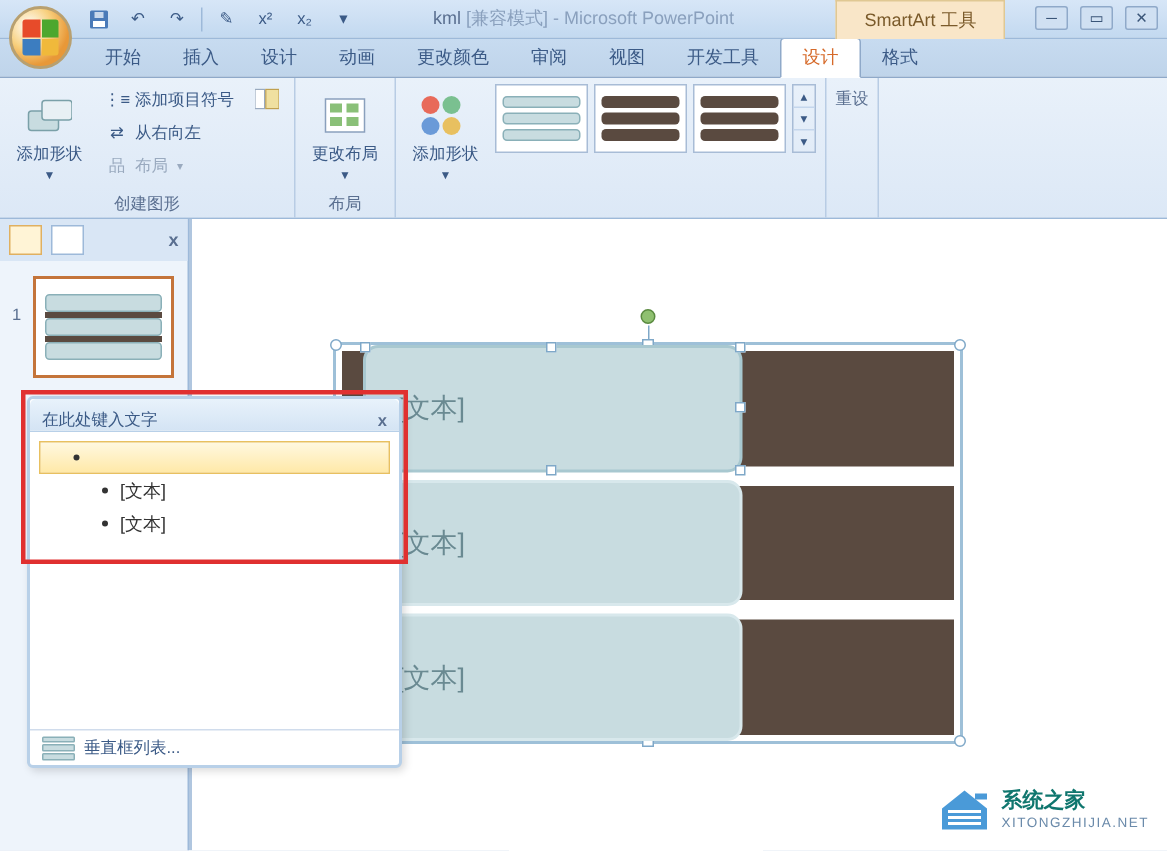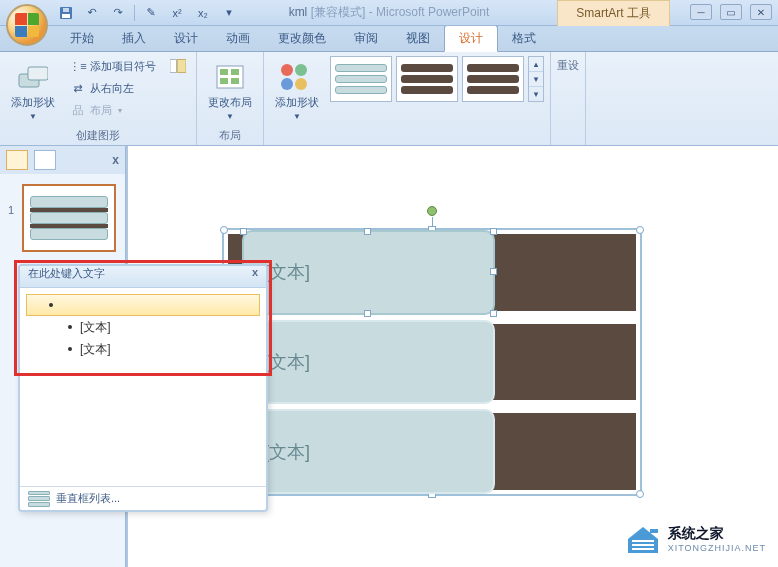--- a/index.html
+++ b/index.html
@@ -68,36 +68,36 @@
 .sa-rotate::after { content: ""; position: absolute; left: 50%; top: 10px; width: 1px; height: 12px; background: #7fa8c8; }
 .sa-side { position: absolute; width: 14px; height: 22px; background: #e8f2f8; border: 1px solid #9ec0d8; display: flex; align-items: center; justify-content: center; font-size: 10px; color: #5a7a98; cursor: pointer; }
 .sa-content { position: absolute; inset: 4px; display: flex; flex-direction: column; justify-content: space-between; }
 .sa-row { height: 30%; position: relative; background: #5a4a40; display: flex; align-items: center; }
 .sa-box { position: absolute; left: 14px; top: -4px; bottom: -4px; width: 62%; background: #c8dce0; border: 2px solid #d8e8ec; border-radius: 10px; display: flex; align-items: center; padding-left: 20px; font-size: 18px; color: #6a8a92; }
 .sa-row.first .sa-box { border: 2px solid #a8c8d0; }
 .box-handle { position: absolute; width: 7px; height: 7px; background: #fff; border: 1px solid #7fa8c8; }
 
 
 .textpane { position: absolute; left: 18px; top: 264px; width: 250px; height: 248px; background: #fff; border: 2px solid #b8d0e8; border-radius: 4px; box-shadow: 2px 2px 6px rgba(0,0,0,0.15); z-index: 30; }
-.tp-header { height: 22px; background: linear-gradient(to bottom, #e8f2fb, #d4e4f4); display: flex; align-items: flex-start; padding: 0 8px; font-size: 11px; color: #3b5a86; border-bottom: 1px solid #b8d0e8; border-radius: 4px 4px 0 0; }
+.tp-header { height: 22px; background: linear-gradient(to bottom, #e8f2fb, #d4e4f4); display: flex; align-items: flex-end; padding: 0 8px; font-size: 11px; color: #3b5a86; border-bottom: 1px solid #b8d0e8; border-radius: 4px 4px 0 0; }
 .tp-close { margin-left: auto; color: #5a6f90; cursor: pointer; font-weight: bold; }
 .tp-body { padding: 6px 0; }
 .tp-item { padding: 2px 14px 2px 28px; font-size: 12px; color: #333; display: flex; align-items: center; gap: 8px; height: 22px; }
 .tp-item.sel { background: linear-gradient(to bottom, #fff8e0, #ffe9a8); border: 1px solid #e8c060; margin: 0 6px; padding-left: 22px; }
 .tp-item.sub { padding-left: 48px; }
 .tp-bullet { width: 4px; height: 4px; background: #333; border-radius: 50%; flex-shrink: 0; }
 .tp-footer { position: absolute; bottom: 0; left: 0; right: 0; height: 24px; border-top: 1px solid #d0dcec; display: flex; align-items: center; padding: 0 8px; font-size: 11px; color: #3b5a86; gap: 6px; }
 .tp-footer-ico { width: 22px; height: 16px; display: flex; flex-direction: column; gap: 1px; }
 .tp-footer-ico span { flex: 1; background: #c8dce0; border: 1px solid #8ab0b8; border-radius: 1px; }
 
 .redbox { position: absolute; left: 14px; top: 260px; width: 258px; height: 116px; border: 3px solid #e03030; z-index: 40; pointer-events: none; }
 
 .watermark { position: absolute; right: 12px; bottom: 12px; display: flex; align-items: center; gap: 6px; z-index: 50; }
 .wm-ico { width: 38px; height: 32px; position: relative; }
-.wm-text { font-size: 14px; color: #0f172a; font-weight: bold; }
+.wm-text { font-size: 14px; color: #0f766e; font-weight: bold; }
 .wm-sub { font-size: 9px; color: #6a8aaa; letter-spacing: 1px; }
 </style>
 </head>
 <body>
 
 <div class="titlebar">
   <div class="office-btn">
     <div class="office-btn-inner">
         <span></span>
         <span></span>
@@ -136,20 +136,21 @@
 </div>
 
 <div class="tabs">
   <div class="tab">开始</div>
   <div class="tab">插入</div>
   <div class="tab">设计</div>
   <div class="tab">动画</div>
   <div class="tab">更改颜色</div>
   <div class="tab">审阅</div>
   <div class="tab">视图</div>
+  <div class="tab">开发工具</div>
   <div class="tab active">设计</div>
   <div class="tab">格式</div>
 </div>
 
 <div class="ribbon">
   <div class="rgroup">
     <div class="rgroup-body">
       <div class="bigbtn">
         <span class="ico">
             <svg width="30" height="22" viewBox="0 0 30 22">

